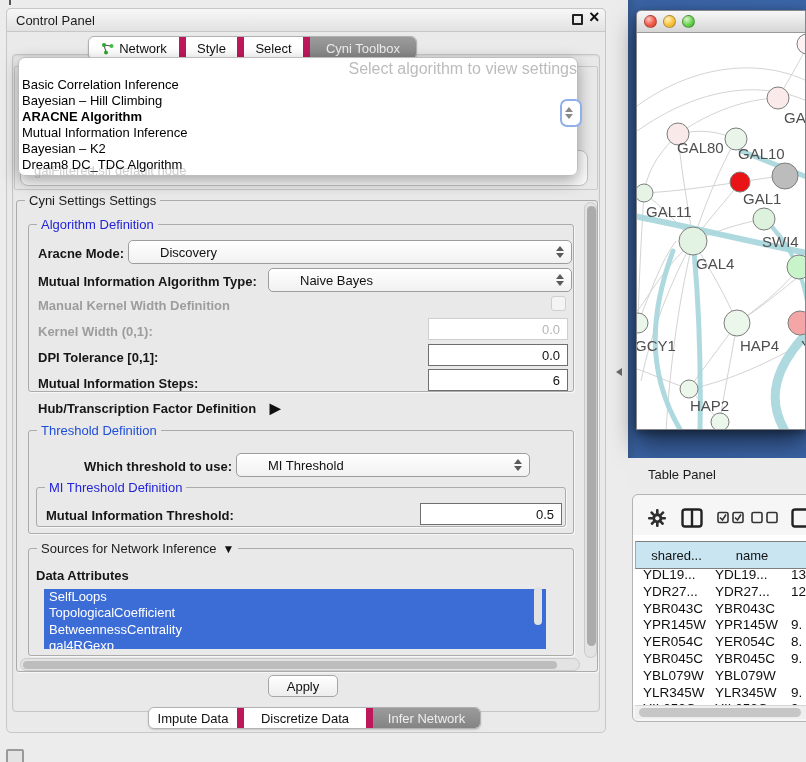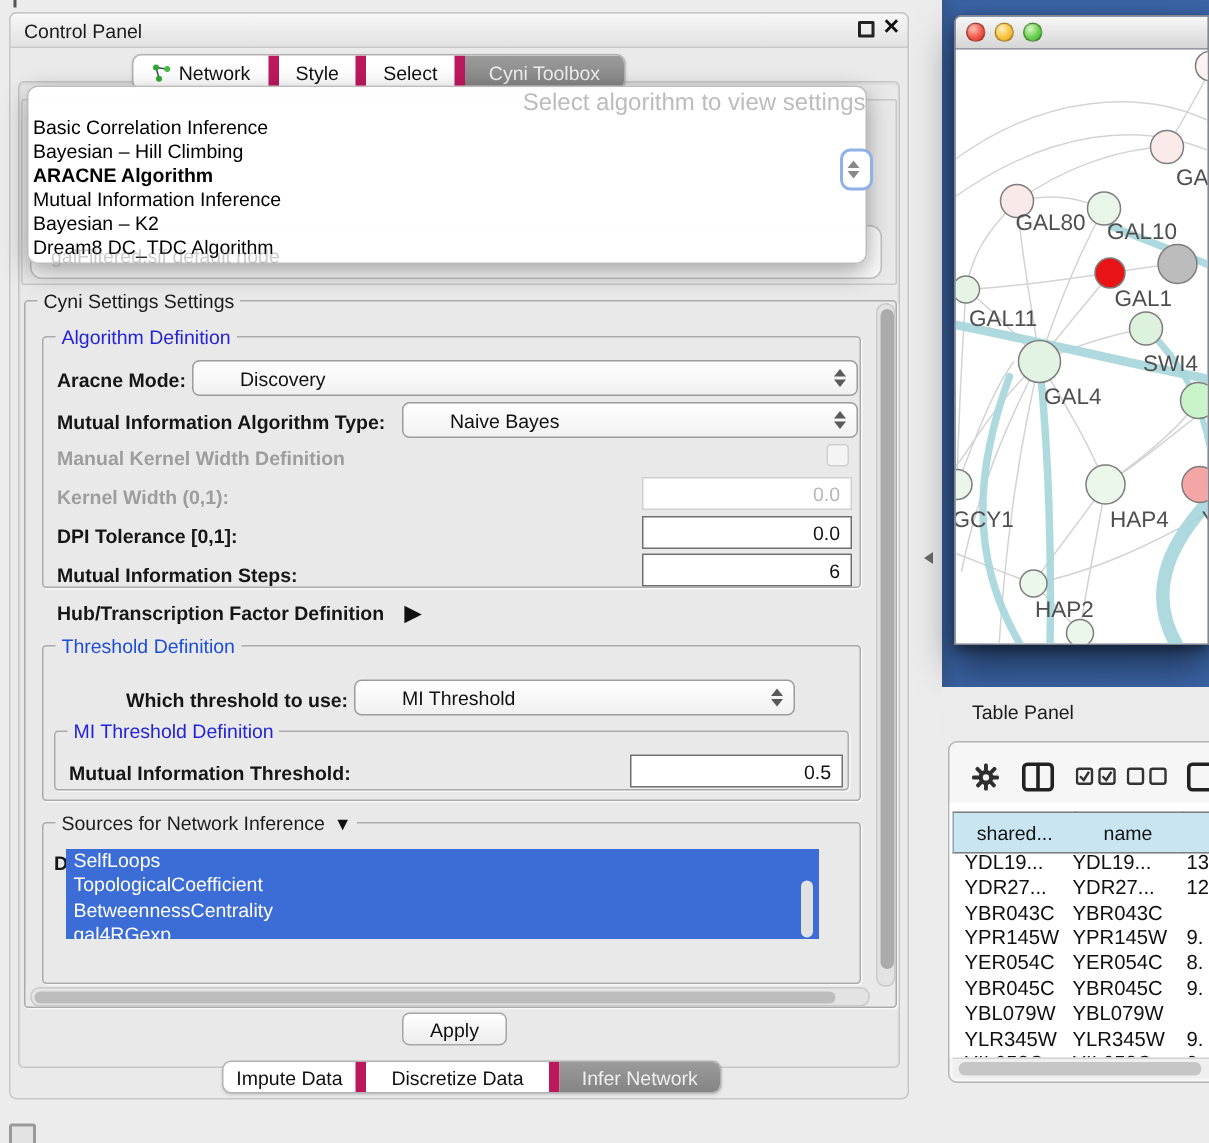--- a/index.html
+++ b/index.html
@@ -174,21 +174,21 @@
 <div class="lbl abs" style="left:46px;top:508px">Mutual Information Threshold:</div>
 <div class="tf abs" style="left:420px;top:503px;width:142px;height:22px">0.5</div>
 
 <div class="frame abs" style="left:28px;top:548px;width:546px;height:108px">
   <span class="legend t-black" style="display:flex;gap:6px;align-items:center">
     <span>Sources for Network Inference</span>
       <span style="font-size:12px;color:#111">▼</span>
   </span>
 </div>
 <div class="lbl abs" style="left:36px;top:568px">Data Attributes</div>
-<div class="alist abs" style="left:44px;top:566px;width:502px;height:60px">
+<div class="alist abs" style="left:44px;top:589px;width:502px;height:60px">
   <div class="li">SelfLoops</div>
   <div class="li">TopologicalCoefficient</div>
   <div class="li">BetweennessCentrality</div>
   <div class="li">gal4RGexp</div>
 </div>
 <div class="abs" style="left:534px;top:587px;width:8px;height:38px;background:#e2e2e2;border-radius:4px"></div>
 
 <div class="sb-track abs" style="left:20px;top:658px;width:560px;height:13px">
   <div class="sb-thumb abs" style="left:2px;top:2px;width:534px;height:8px;background:#bdbdbd"></div>
 </div>

